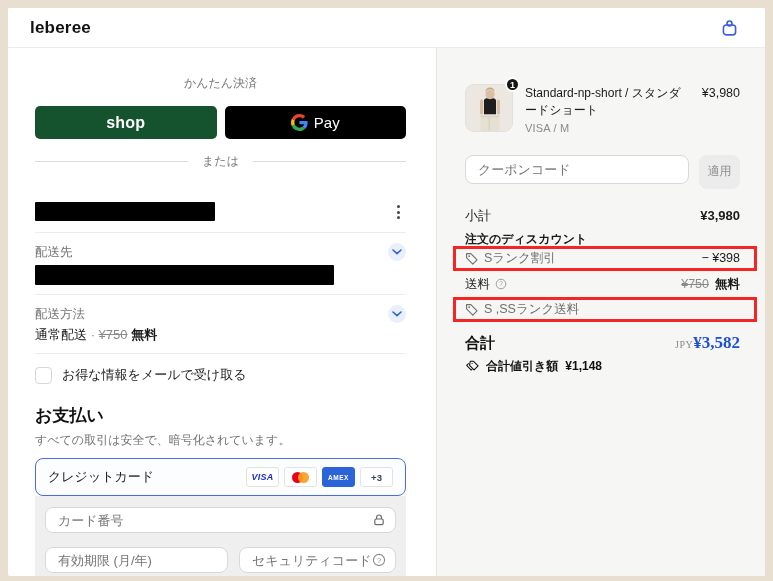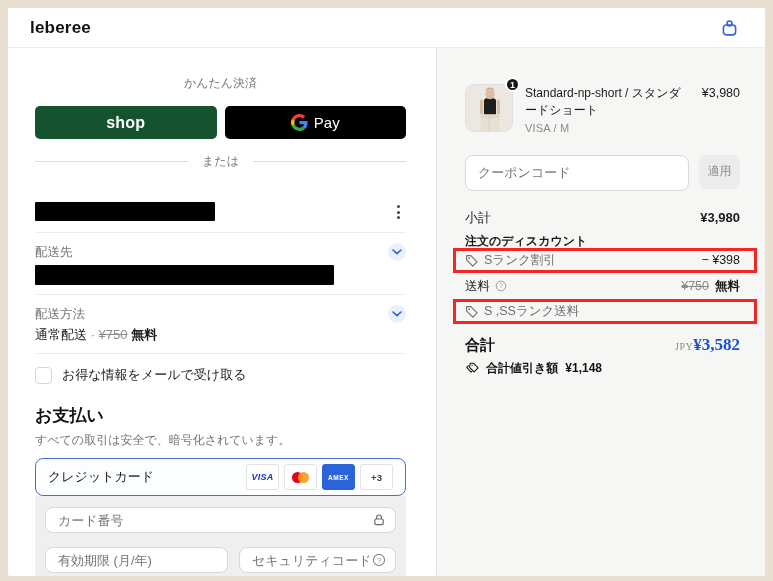--- a/index.html
+++ b/index.html
@@ -43,21 +43,21 @@
   .free { font-weight:700; color:#1a1a1a; }
 
   .checkbox-row { margin-top:12px; display:flex; align-items:center; gap:10px; font-size:13px; color:#1a1a1a; }
   .checkbox { width:17px; height:17px; flex:0 0 17px; border:1.5px solid #d6d6d6; border-radius:4px; background:#fff; cursor:pointer; }
 
   .pay-title { margin-top:20px; font-size:17px; font-weight:700; color:#111; }
   .pay-sub { margin-top:5px; font-size:12px; color:#737373; }
 
   .method-box { margin-top:9px; height:38px; border:1.5px solid #4a6be0; border-radius:8px; background:#fcfdff; display:flex; align-items:center; justify-content:space-between; padding:0 12px; font-size:13px; color:#1a1a1a; position:relative; z-index:1; }
   .badges { display:flex; align-items:center; gap:5px; }
-  .badge { height:26px; min-width:33px; padding:0 4px; border-radius:3px; display:flex; align-items:center; justify-content:center; }
+  .badge { height:20px; min-width:33px; padding:0 4px; border-radius:3px; display:flex; align-items:center; justify-content:center; }
   .badge.visa { background:#fff; border:1px solid #e3e3e3; color:#1a31c8; font-style:italic; font-weight:800; font-size:9px; letter-spacing:.3px; }
   .badge.mc { background:#fff; border:1px solid #e3e3e3; }
   .badge.mc .c1 { width:11px; height:11px; border-radius:50%; background:#eb001b; }
   .badge.mc .c2 { width:11px; height:11px; border-radius:50%; background:#f79e1b; margin-left:-5px; opacity:.92; }
   .badge.amex { background:#2b63d9; border:1px solid #2b63d9; color:#fff; font-size:6.5px; font-weight:700; letter-spacing:.5px; }
   .badge.more { background:#fff; border:1px solid #e3e3e3; color:#33415c; font-size:9.5px; font-weight:700; }
 
   .card-form { background:#efefef; border-radius:0 0 8px 8px; padding:11px 10px 14px; }
   .tinput { width:100%; height:26px; border:1px solid #d9d9d9; border-radius:8px; background:#fff; font-size:13px; padding:0 12px; color:#333; outline:none; font-family:inherit; }
   .tinput::placeholder { color:#757575; }
@@ -70,21 +70,21 @@
   .product-row { display:flex; gap:12px; }
   .thumb-wrap { position:relative; flex:0 0 48px; width:48px; height:48px; }
   .thumb { width:48px; height:48px; border-radius:9px; border:1px solid #e0e0e0; overflow:hidden; background:#ece7e0; }
   .qty-badge { position:absolute; top:-7px; right:-7px; width:15px; height:15px; border-radius:50%; background:#161616; color:#fff; font-size:9px; font-weight:700; display:flex; align-items:center; justify-content:center; border:2px solid #fff; }
   .product-info { flex:1; min-width:0; padding-top:1px; }
   .product-title { font-size:12px; color:#1a1a1a; line-height:1.4; }
   .product-variant { margin-top:3px; font-size:11px; color:#8a8a8a; letter-spacing:.2px; }
   .product-price { font-size:12.5px; font-weight:500; color:#1a1a1a; white-space:nowrap; padding-top:2px; }
 
   .coupon-row { margin-top:21px; display:flex; gap:10px; }
-  .coupon-input { flex:1; height:36px; }
+  .coupon-input { flex:1; height:29px; }
   .apply-btn { flex:0 0 41px; height:34px; border:none; border-radius:8px; background:#ececec; color:#8c8c8c; font-size:12px; cursor:pointer; font-family:inherit; }
 
   .sum-row { display:flex; justify-content:space-between; align-items:center; font-size:13px; color:#1a1a1a; }
   .subtotal-row { margin-top:18px; }
   .sum-value { font-weight:600; }
 
   .disc-header { margin-top:8px; font-size:12px; font-weight:600; color:#1a1a1a; line-height:13px; }
 
   .annotation { border:3px solid #f42525; margin:0 -17px 0 -12px; padding:1px 14px 1px 9px; display:flex; justify-content:space-between; align-items:center; min-height:21px; }
   .ann2 { margin-top:4px; }

